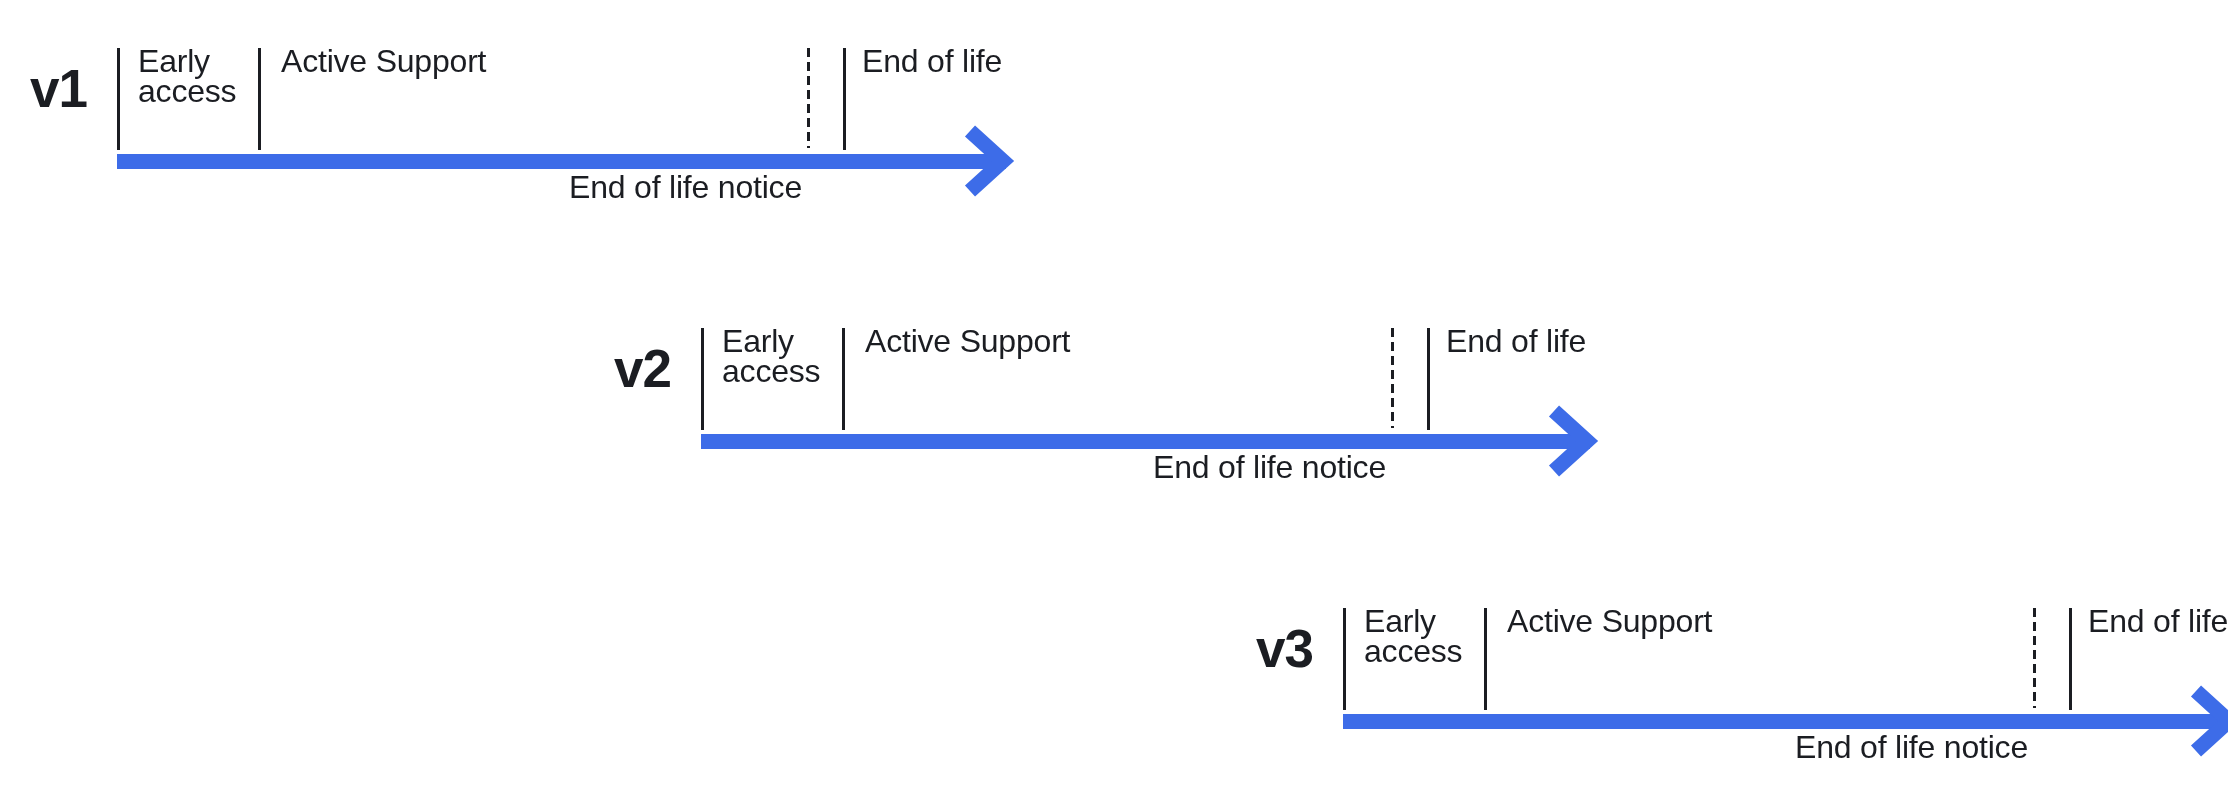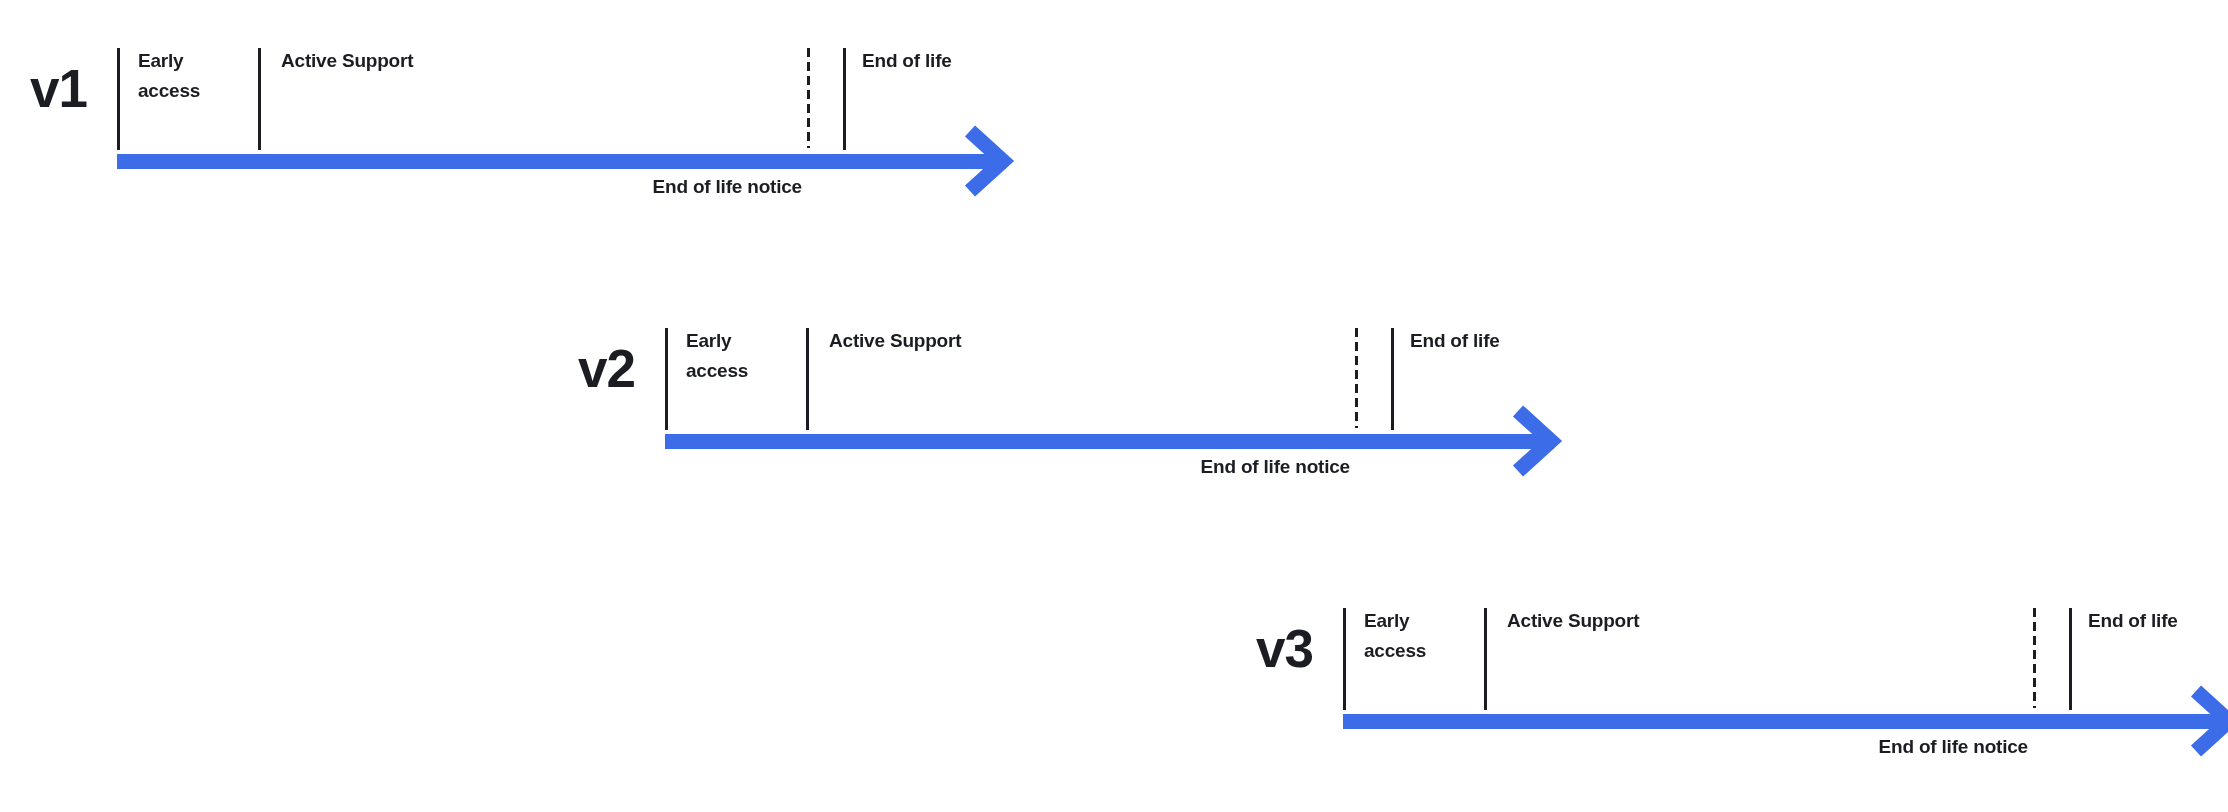--- a/index.html
+++ b/index.html
@@ -13,21 +13,21 @@
     position:relative;
     width:2228px;
     height:812px;
     background:var(--bg);
     overflow:hidden;
     font-family:"Liberation Sans", sans-serif;
     color:var(--ink);
   }
   .row{position:absolute;width:940px;height:180px}
   .row-1{left:117px;top:48px}
-  .row-2{left:665px;top:328px}
+  .row-2{left:701px;top:328px}
   .row-3{left:1343px;top:608px}
 
   .version{
     position:absolute;
     right:970px;              
     top:16px;
     font-size:53px;
     font-weight:700;
     line-height:50px;
     letter-spacing:-1px;
@@ -42,22 +42,22 @@
   .tick-start{left:0}
   .tick-active{left:141px}
   .tick-eol{left:726px}
   .dashed{
     position:absolute;top:0;left:690px;
     width:3px;height:100px;
     background:repeating-linear-gradient(to bottom,var(--ink) 0 9px,transparent 9px 14px);
   }
   .label{
     position:absolute;
-    font-size:19px;
-    font-weight:700;
+    font-size:32px;
+    font-weight:400;
     line-height:30px;
     letter-spacing:-0.2px;
     white-space:nowrap;
   }
   .label-early{left:21px;top:-2px;width:104px;white-space:normal}
   .label-active{left:164px;top:-2px}
   .label-eol{left:745px;top:-2px}
   .label-notice{right:255px;top:124px}   
 
   .arrow{position:absolute;left:0;top:0;width:940px;height:180px;display:block}

